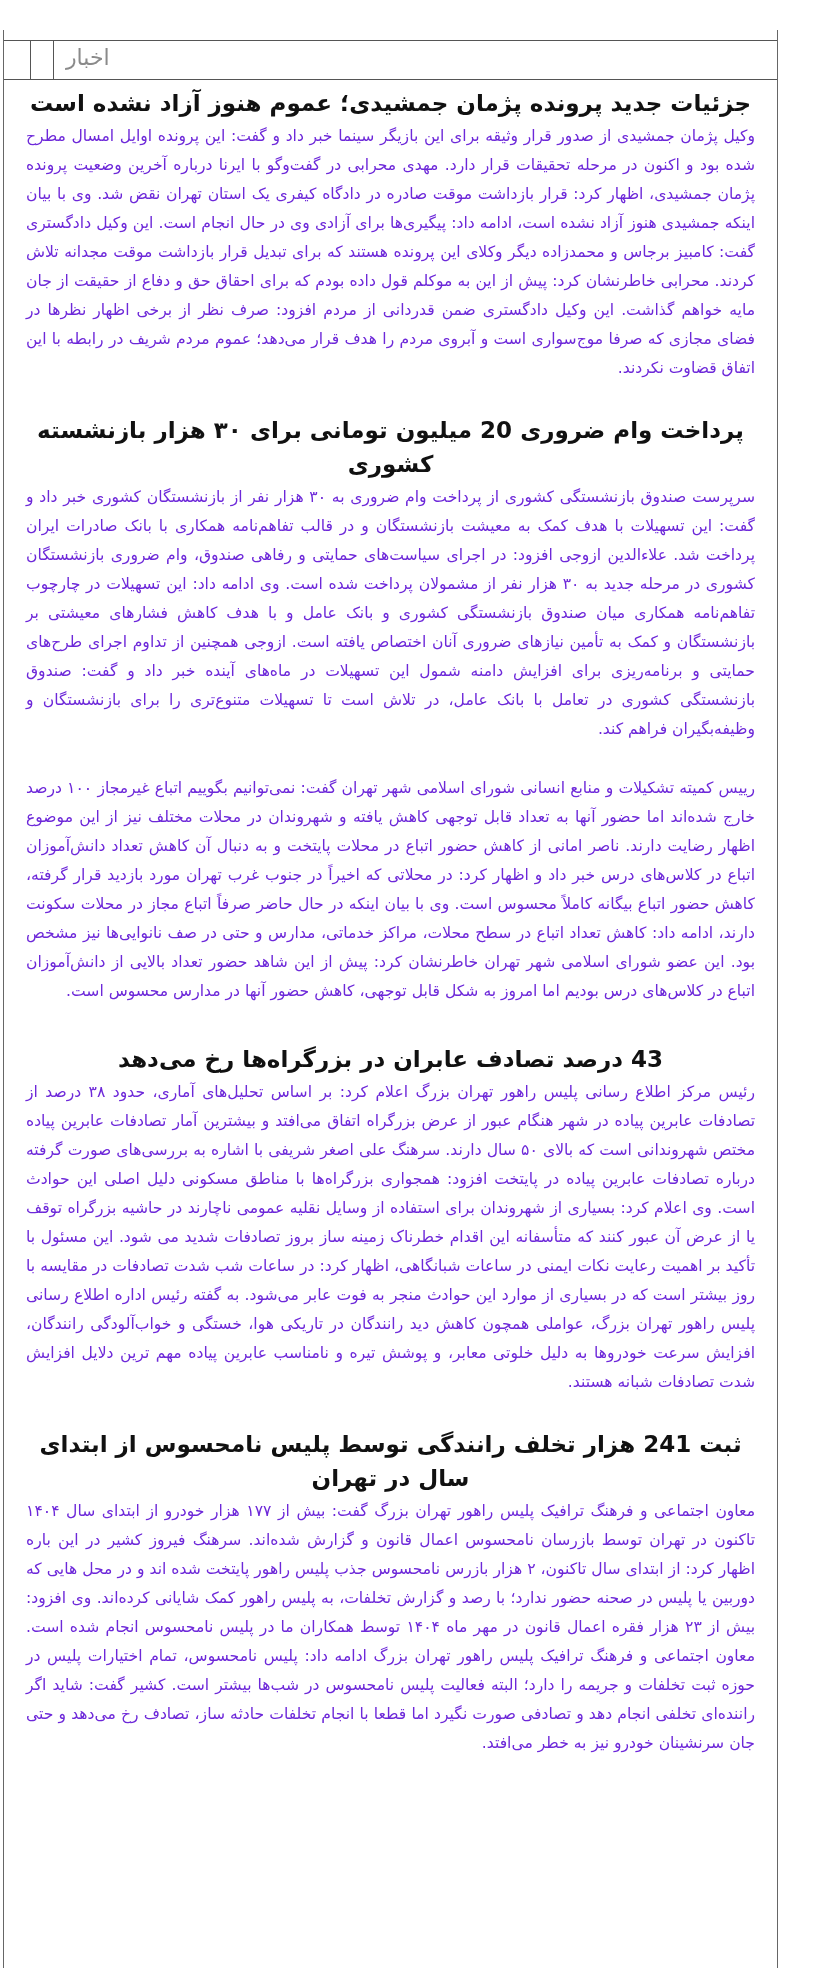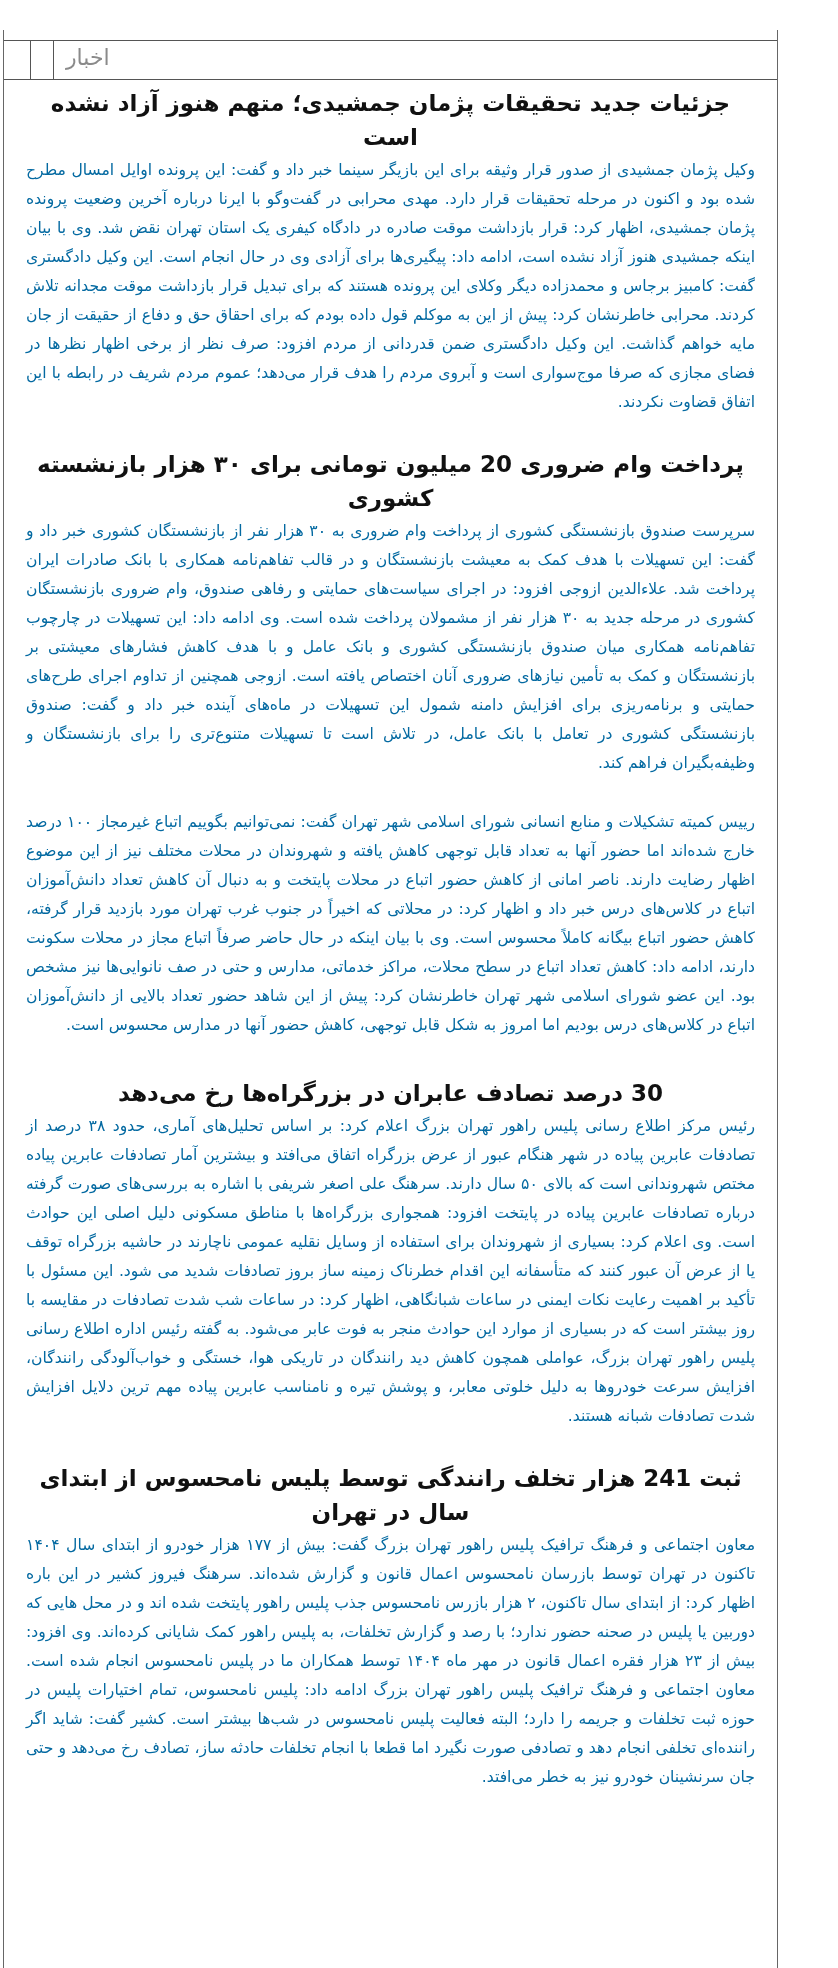--- a/index.html
+++ b/index.html
@@ -4,45 +4,45 @@
   <style>
     html, body { margin: 0; padding: 0; background: #ffffff; }
     body { width: 838px; height: 1968px; overflow: hidden; position: relative; font-family: "DejaVu Sans", sans-serif; color: #1a1a1a; }
     .frame { position: absolute; left: 3px; top: 0; width: 775px; height: 1968px; border-left: 1.5px solid #666; border-right: 1.5px solid #666; box-sizing: border-box; margin-top: 30px; }
     .header-row { position: absolute; left: 0; right: 0; top: 10px; height: 38px; border-top: 1.5px solid #555; border-bottom: 1.5px solid #555; }
     .header-cell-a { position: absolute; left: 26px; top: 0; width: 22px; height: 38px; border-left: 1.5px solid #555; border-right: 1.5px solid #555; }
     .header-title { position: absolute; left: 62px; top: 4px; font-size: 22px; color: #8a8a8a; direction: rtl; }
     .content { position: absolute; left: 22px; right: 22px; top: 52px; direction: rtl; }
     .article { margin: 0 0 26px 0; }
     .headline { font-weight: bold; font-size: 23px; text-align: center; margin: 0 0 2px 0; line-height: 34px; letter-spacing: -0.5px; color: #111; }
-    .body { font-size: 15.6px; line-height: 29px; text-align: justify; text-align-last: right; margin: 0; color: #0369a1; }
+    .body { font-size: 15.6px; line-height: 29px; text-align: justify; text-align-last: right; margin: 0; color: #6d28d9; }
   </style>
 </head>
 <body>
 
 <div class="frame">
   <div class="header-row">
     <div class="header-cell-a"></div>
     <div class="header-title">اخبار</div>
   </div>
 
   <div class="content">
     <div class="article" style="margin-top:4px;">
-      <h2 class="headline">جزئیات جدید تحقیقات پژمان جمشیدی؛ متهم هنوز آزاد نشده است</h2>
+      <h2 class="headline">جزئیات جدید پرونده پژمان جمشیدی؛ عموم هنوز آزاد نشده است</h2>
       <p class="body">وکیل پژمان جمشیدی از صدور قرار وثیقه برای این بازیگر سینما خبر داد و گفت: این پرونده اوایل امسال مطرح شده بود و اکنون در مرحله تحقیقات قرار دارد. مهدی محرابی در گفت‌وگو با ایرنا درباره آخرین وضعیت پرونده پژمان جمشیدی، اظهار کرد: قرار بازداشت موقت صادره در دادگاه کیفری یک استان تهران نقض شد. وی با بیان اینکه جمشیدی هنوز آزاد نشده است، ادامه داد: پیگیری‌ها برای آزادی وی در حال انجام است. این وکیل دادگستری گفت: کامبیز برجاس و محمدزاده دیگر وکلای این پرونده هستند که برای تبدیل قرار بازداشت موقت مجدانه تلاش کردند. محرابی خاطرنشان کرد: پیش از این به موکلم قول داده بودم که برای احقاق حق و دفاع از حقیقت از جان مایه خواهم گذاشت. این وکیل دادگستری ضمن قدردانی از مردم افزود: صرف نظر از برخی اظهار نظرها در فضای مجازی که صرفا موج‌سواری است و آبروی مردم را هدف قرار می‌دهد؛ عموم مردم شریف در رابطه با این اتفاق قضاوت نکردند.</p>
     </div>
     <div class="article" style="margin-top:30px;">
       <h2 class="headline">پرداخت وام ضروری 20 میلیون تومانی برای ۳۰ هزار بازنشسته کشوری</h2>
       <p class="body">سرپرست صندوق بازنشستگی کشوری از پرداخت وام ضروری به ۳۰ هزار نفر از بازنشستگان کشوری خبر داد و گفت: این تسهیلات با هدف کمک به معیشت بازنشستگان و در قالب تفاهم‌نامه همکاری با بانک صادرات ایران پرداخت شد. علاءالدین ازوجی افزود: در اجرای سیاست‌های حمایتی و رفاهی صندوق، وام ضروری بازنشستگان کشوری در مرحله جدید به ۳۰ هزار نفر از مشمولان پرداخت شده است. وی ادامه داد: این تسهیلات در چارچوب تفاهم‌نامه همکاری میان صندوق بازنشستگی کشوری و بانک عامل و با هدف کاهش فشارهای معیشتی بر بازنشستگان و کمک به تأمین نیازهای ضروری آنان اختصاص یافته است. ازوجی همچنین از تداوم اجرای طرح‌های حمایتی و برنامه‌ریزی برای افزایش دامنه شمول این تسهیلات در ماه‌های آینده خبر داد و گفت: صندوق بازنشستگی کشوری در تعامل با بانک عامل، در تلاش است تا تسهیلات متنوع‌تری را برای بازنشستگان و وظیفه‌بگیران فراهم کند.</p>
     </div>
     <div class="article" style="margin-top:30px;">
       <p class="body">رییس کمیته تشکیلات و منابع انسانی شورای اسلامی شهر تهران گفت: نمی‌توانیم بگوییم اتباع غیرمجاز ۱۰۰ درصد خارج شده‌اند اما حضور آنها به تعداد قابل توجهی کاهش یافته و شهروندان در محلات مختلف نیز از این موضوع اظهار رضایت دارند. ناصر امانی از کاهش حضور اتباع در محلات پایتخت و به دنبال آن کاهش تعداد دانش‌آموزان اتباع در کلاس‌های درس خبر داد و اظهار کرد: در محلاتی که اخیراً در جنوب غرب تهران مورد بازدید قرار گرفته، کاهش حضور اتباع بیگانه کاملاً محسوس است. وی با بیان اینکه در حال حاضر صرفاً اتباع مجاز در محلات سکونت دارند، ادامه داد: کاهش تعداد اتباع در سطح محلات، مراکز خدماتی، مدارس و حتی در صف نانوایی‌ها نیز مشخص بود. این عضو شورای اسلامی شهر تهران خاطرنشان کرد: پیش از این شاهد حضور تعداد بالایی از دانش‌آموزان اتباع در کلاس‌های درس بودیم اما امروز به شکل قابل توجهی، کاهش حضور آنها در مدارس محسوس است.</p>
     </div>
     <div class="article" style="margin-top:36px;">
-      <h2 class="headline">30 درصد تصادف عابران در بزرگراه‌ها رخ می‌دهد</h2>
+      <h2 class="headline">43 درصد تصادف عابران در بزرگراه‌ها رخ می‌دهد</h2>
       <p class="body">رئیس مرکز اطلاع رسانی پلیس راهور تهران بزرگ اعلام کرد: بر اساس تحلیل‌های آماری، حدود ۳۸ درصد از تصادفات عابرین پیاده در شهر هنگام عبور از عرض بزرگراه اتفاق می‌افتد و بیشترین آمار تصادفات عابرین پیاده مختص شهروندانی است که بالای ۵۰ سال دارند. سرهنگ علی اصغر شریفی با اشاره به بررسی‌های صورت گرفته درباره تصادفات عابرین پیاده در پایتخت افزود: همجواری بزرگراه‌ها با مناطق مسکونی دلیل اصلی این حوادث است. وی اعلام کرد: بسیاری از شهروندان برای استفاده از وسایل نقلیه عمومی ناچارند در حاشیه بزرگراه توقف یا از عرض آن عبور کنند که متأسفانه این اقدام خطرناک زمینه ساز بروز تصادفات شدید می شود. این مسئول با تأکید بر اهمیت رعایت نکات ایمنی در ساعات شبانگاهی، اظهار کرد: در ساعات شب شدت تصادفات در مقایسه با روز بیشتر است که در بسیاری از موارد این حوادث منجر به فوت عابر می‌شود. به گفته رئیس اداره اطلاع رسانی پلیس راهور تهران بزرگ، عواملی همچون کاهش دید رانندگان در تاریکی هوا، خستگی و خواب‌آلودگی رانندگان، افزایش سرعت خودروها به دلیل خلوتی معابر، و پوشش تیره و نامناسب عابرین پیاده مهم ترین دلایل افزایش شدت تصادفات شبانه هستند.</p>
     </div>
     <div class="article" style="margin-top:30px;">
       <h2 class="headline">ثبت 241 هزار تخلف رانندگی توسط پلیس نامحسوس از ابتدای سال در تهران</h2>
       <p class="body">معاون اجتماعی و فرهنگ ترافیک پلیس راهور تهران بزرگ گفت: بیش از ۱۷۷ هزار خودرو از ابتدای سال ۱۴۰۴ تاکنون در تهران توسط بازرسان نامحسوس اعمال قانون و گزارش شده‌اند. سرهنگ فیروز کشیر در این باره اظهار کرد: از ابتدای سال تاکنون، ۲ هزار بازرس نامحسوس جذب پلیس راهور پایتخت شده اند و در محل هایی که دوربین یا پلیس در صحنه حضور ندارد؛ با رصد و گزارش تخلفات، به پلیس راهور کمک شایانی کرده‌اند. وی افزود: بیش از ۲۳ هزار فقره اعمال قانون در مهر ماه ۱۴۰۴ توسط همکاران ما در پلیس نامحسوس انجام شده است. معاون اجتماعی و فرهنگ ترافیک پلیس راهور تهران بزرگ ادامه داد: پلیس نامحسوس، تمام اختیارات پلیس در حوزه ثبت تخلفات و جریمه را دارد؛ البته فعالیت پلیس نامحسوس در شب‌ها بیشتر است. کشیر گفت: شاید اگر راننده‌ای تخلفی انجام دهد و تصادفی صورت نگیرد اما قطعا با انجام تخلفات حادثه ساز، تصادف رخ می‌دهد و حتی جان سرنشینان خودرو نیز به خطر می‌افتد.</p>
     </div>
   </div>
 </div>
 
 </body></html>

